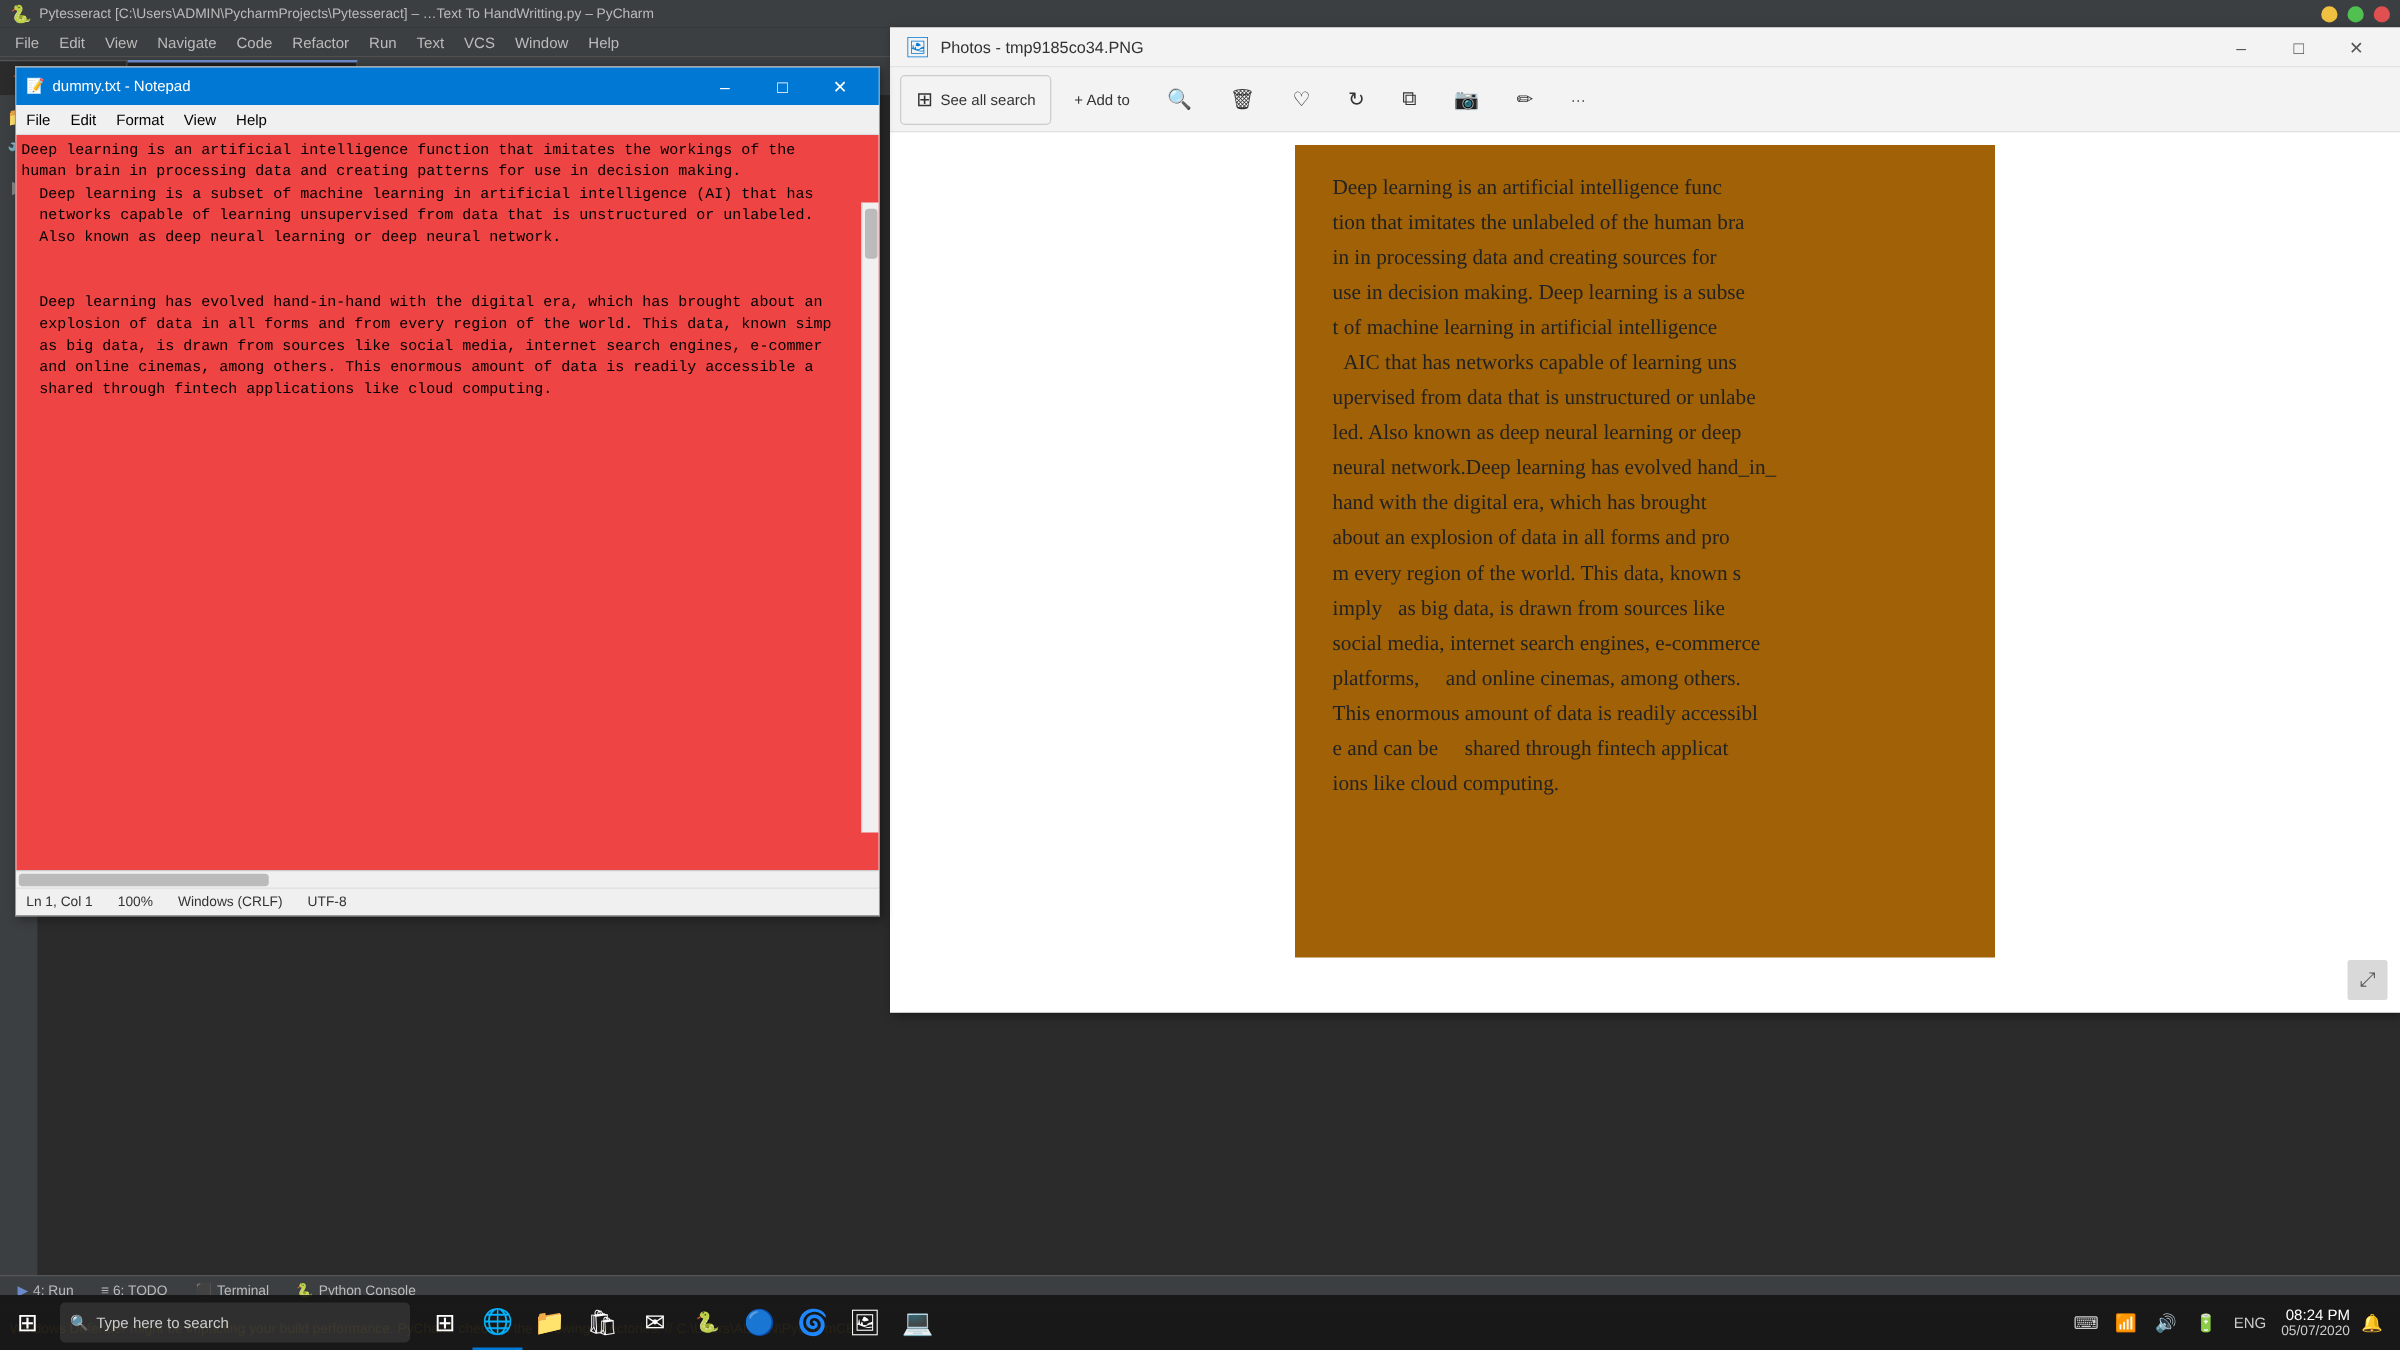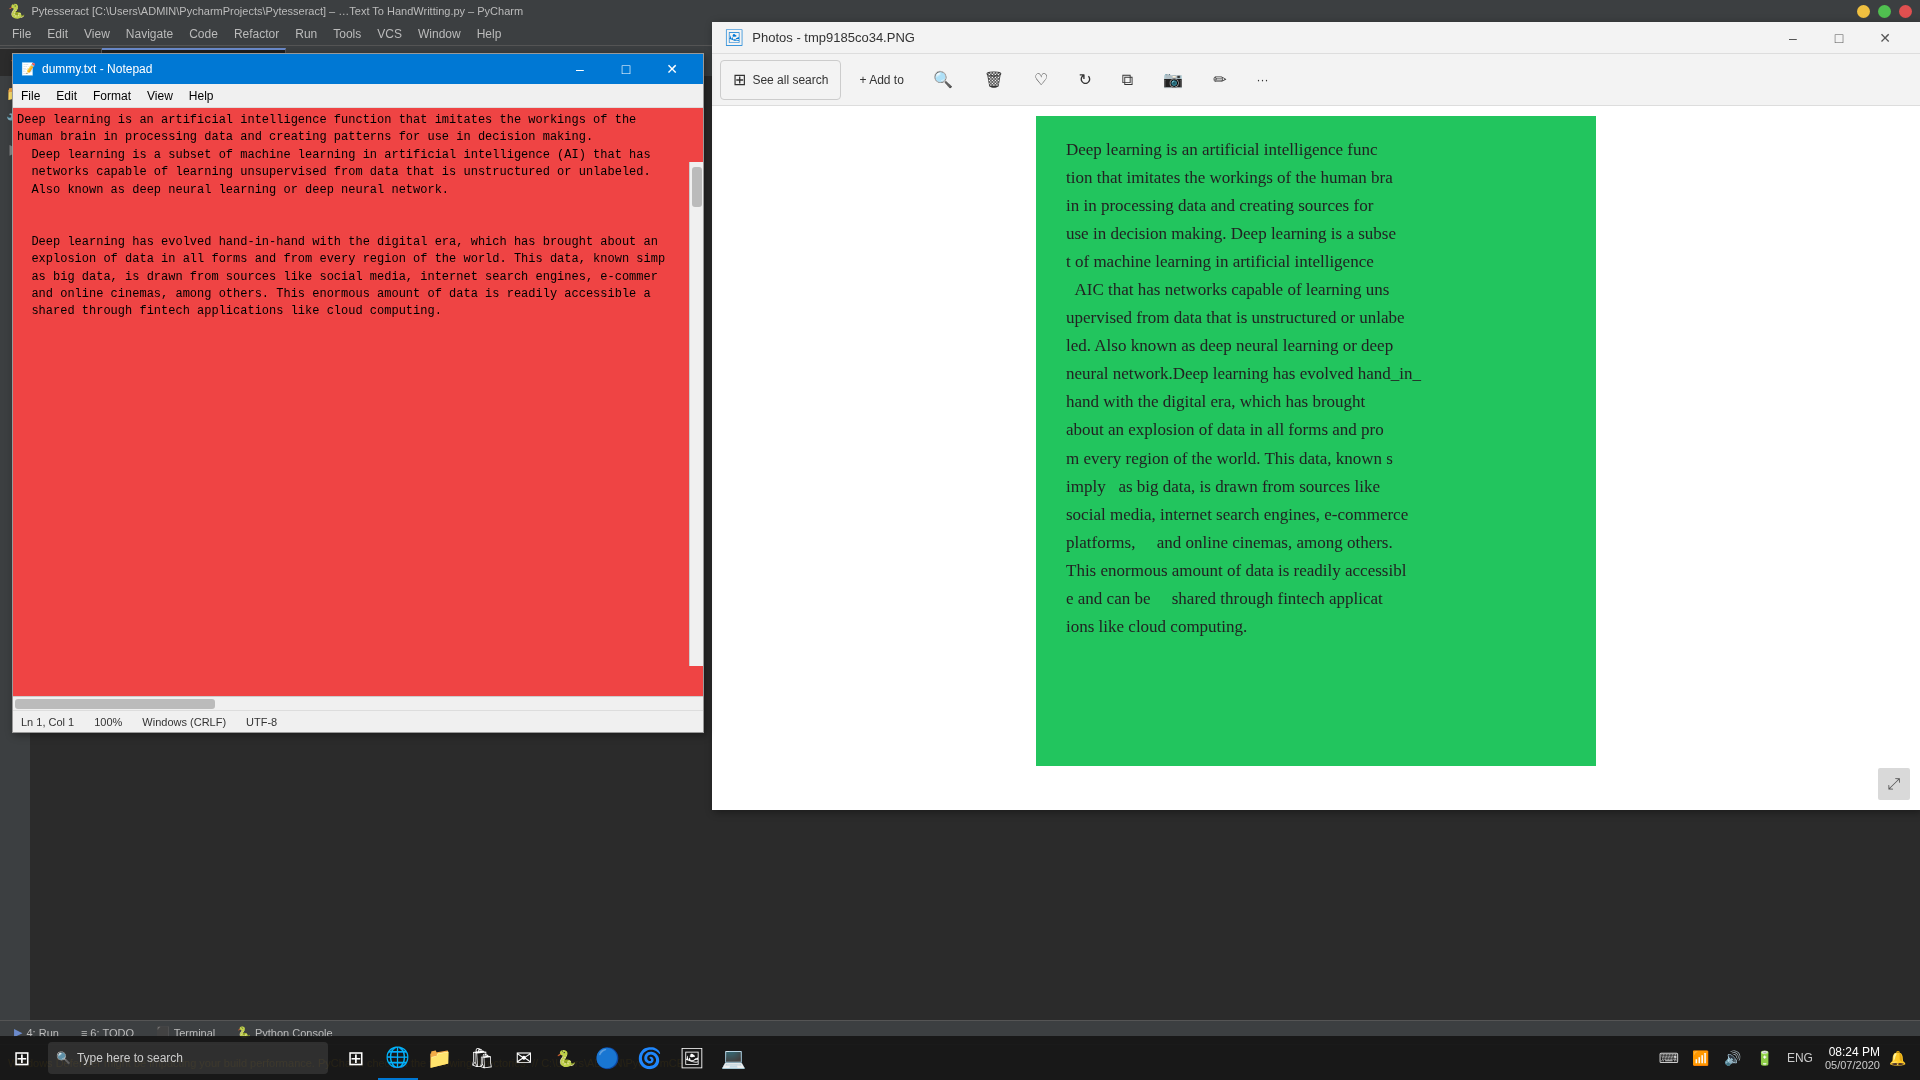--- a/index.html
+++ b/index.html
@@ -294,21 +294,21 @@
       align-items: flex-start;
       justify-content: center;
       padding: 10px;
       position: relative;
     }
 
     
     #handwriting-container {
       width: 560px;
       min-height: 650px;
-      background: #22c55e;
+      background: #a16207;
       padding: 20px 30px;
       font-family: 'Segoe Script', 'Comic Sans MS', cursive;
       font-size: 18px;
       line-height: 1.7;
       color: #222;
       text-align: left;
     }
 
     
     #pycharm-bottom-tabs {
@@ -456,21 +456,21 @@
 </div>
 
 <div id="pycharm-menubar">
   <span class="menu-item">File</span>
   <span class="menu-item">Edit</span>
   <span class="menu-item">View</span>
   <span class="menu-item">Navigate</span>
   <span class="menu-item">Code</span>
   <span class="menu-item">Refactor</span>
   <span class="menu-item">Run</span>
-  <span class="menu-item">Tools</span>
+  <span class="menu-item">Text</span>
   <span class="menu-item">VCS</span>
   <span class="menu-item">Window</span>
   <span class="menu-item">Help</span>
 </div>
 
 <div id="pycharm-tabs">
   <div class="pycharm-tab">
     <span class="tab-icon">🐍</span>
     <span>Pytesseract</span>
   </div>
@@ -573,21 +573,21 @@
     <button class="ph-tool-btn">
       <span class="btn-icon">✏</span>
     </button>
     <button class="ph-tool-btn">
       <span>···</span>
     </button>
   </div>
   <div id="photos-image-area">
     <div id="handwriting-container">
       <div style="font-size:17px;line-height:1.65;">Deep learning is an artificial intelligence func</div>
-      <div style="font-size:17px;line-height:1.65;">tion that imitates the workings of the human bra</div>
+      <div style="font-size:17px;line-height:1.65;">tion that imitates the unlabeled of the human bra</div>
       <div style="font-size:17px;line-height:1.65;">in in processing data and creating sources for</div>
       <div style="font-size:17px;line-height:1.65;">use in decision making. Deep learning is a subse</div>
       <div style="font-size:17px;line-height:1.65;">t of machine learning in artificial intelligence</div>
       <div style="font-size:17px;line-height:1.65;">&nbsp;&nbsp;AIC that has networks capable of learning uns</div>
       <div style="font-size:17px;line-height:1.65;">upervised from data that is unstructured or unlabe</div>
       <div style="font-size:17px;line-height:1.65;">led. Also known as deep neural learning or deep</div>
       <div style="font-size:17px;line-height:1.65;">neural network.Deep learning has evolved hand_in_</div>
       <div style="font-size:17px;line-height:1.65;">hand with the digital era, which has brought</div>
       <div style="font-size:17px;line-height:1.65;">about an explosion of data in all forms and pro</div>
       <div style="font-size:17px;line-height:1.65;">m every region of the world. This data, known s</div>

